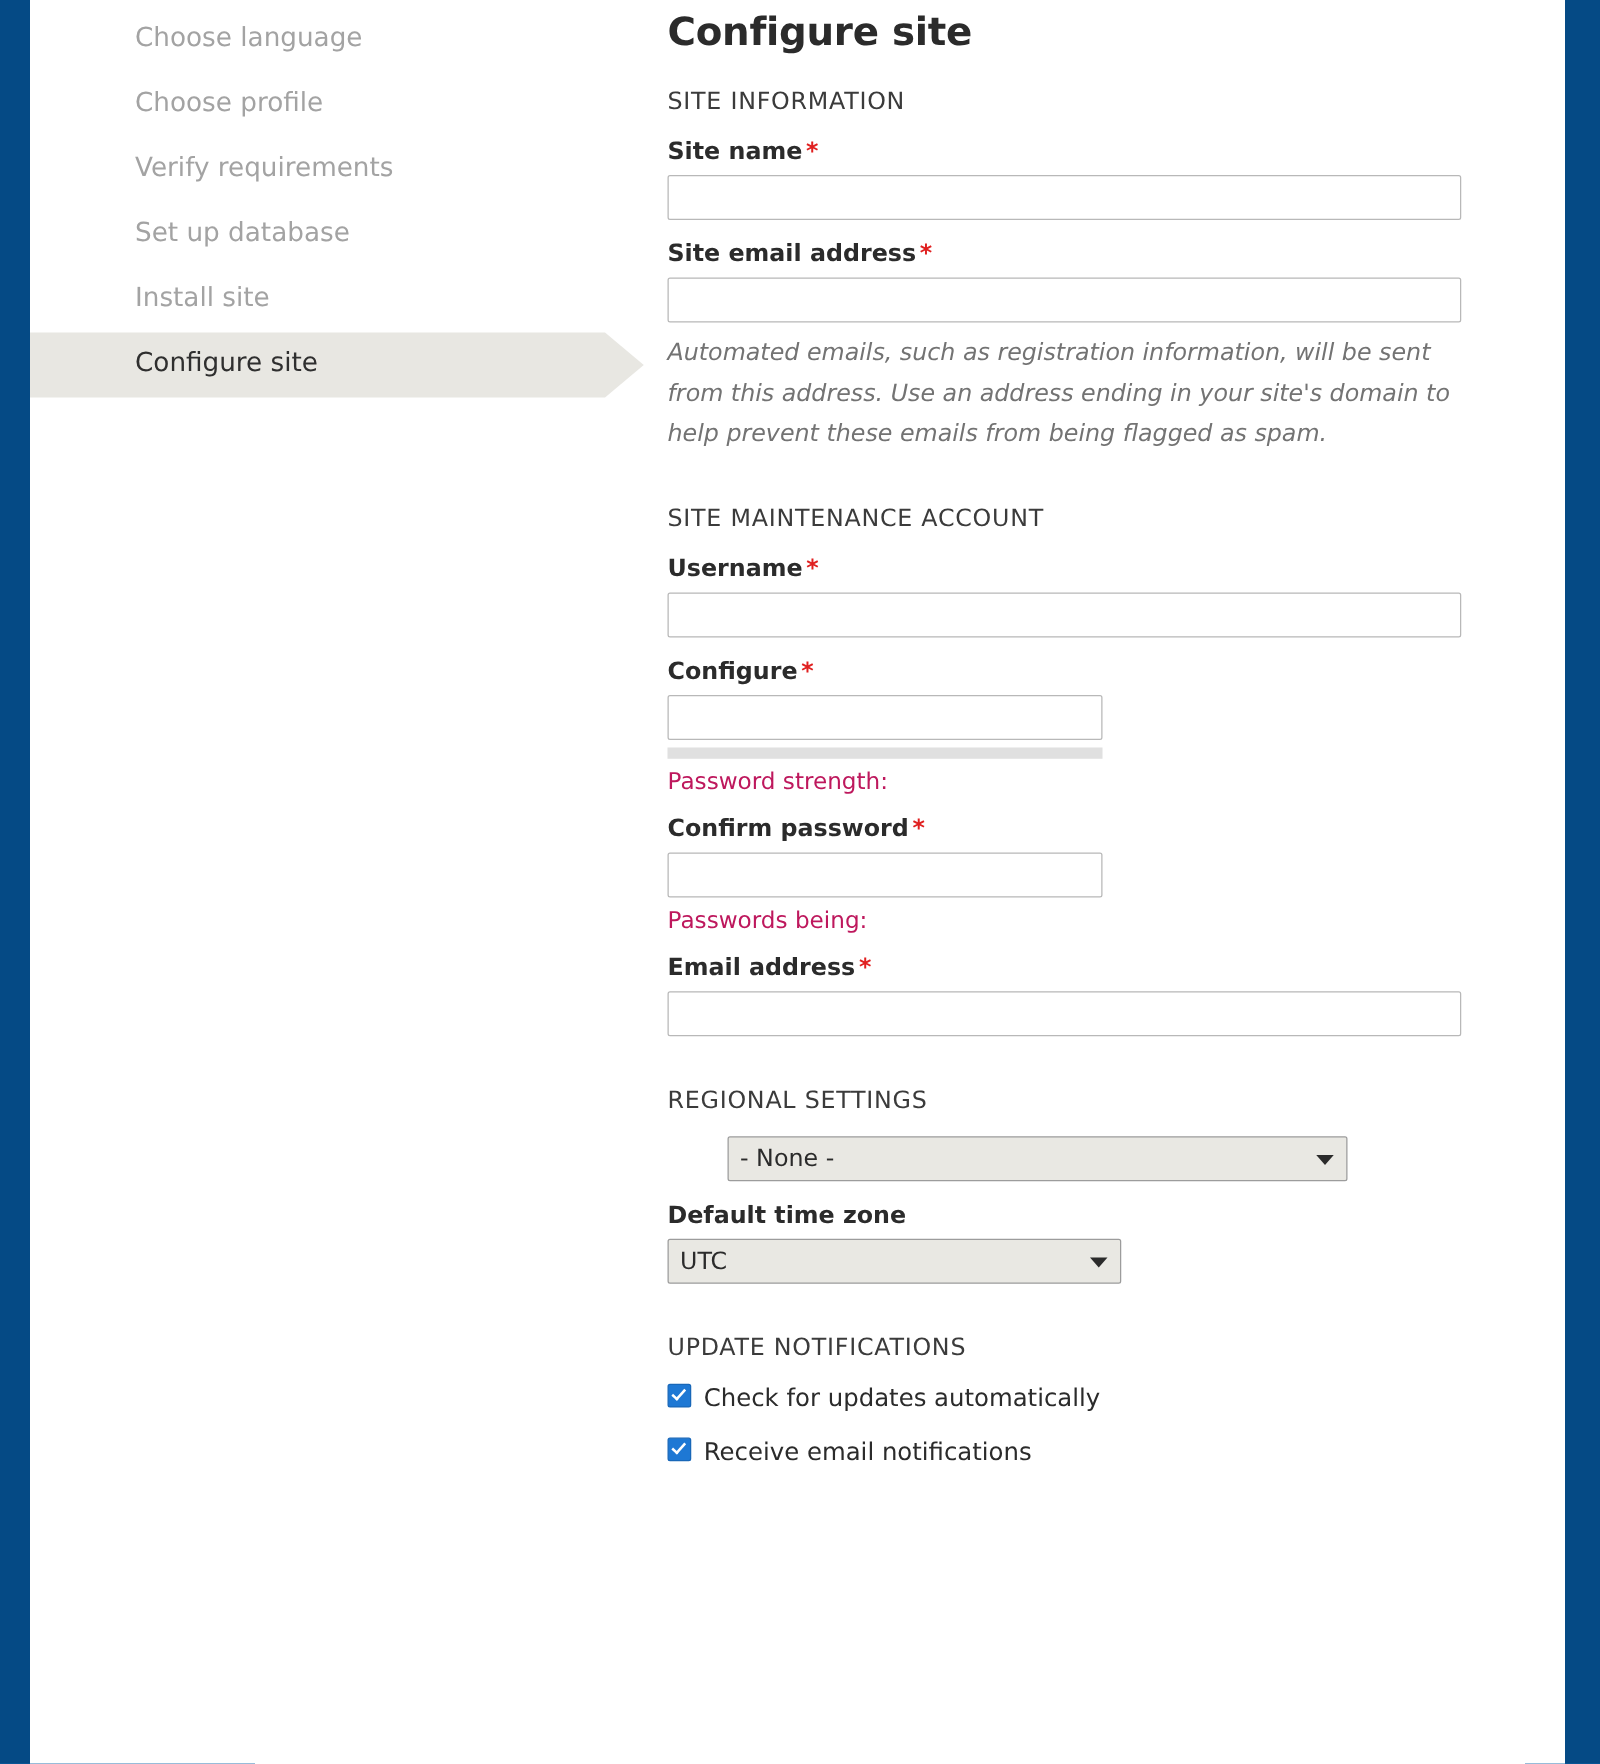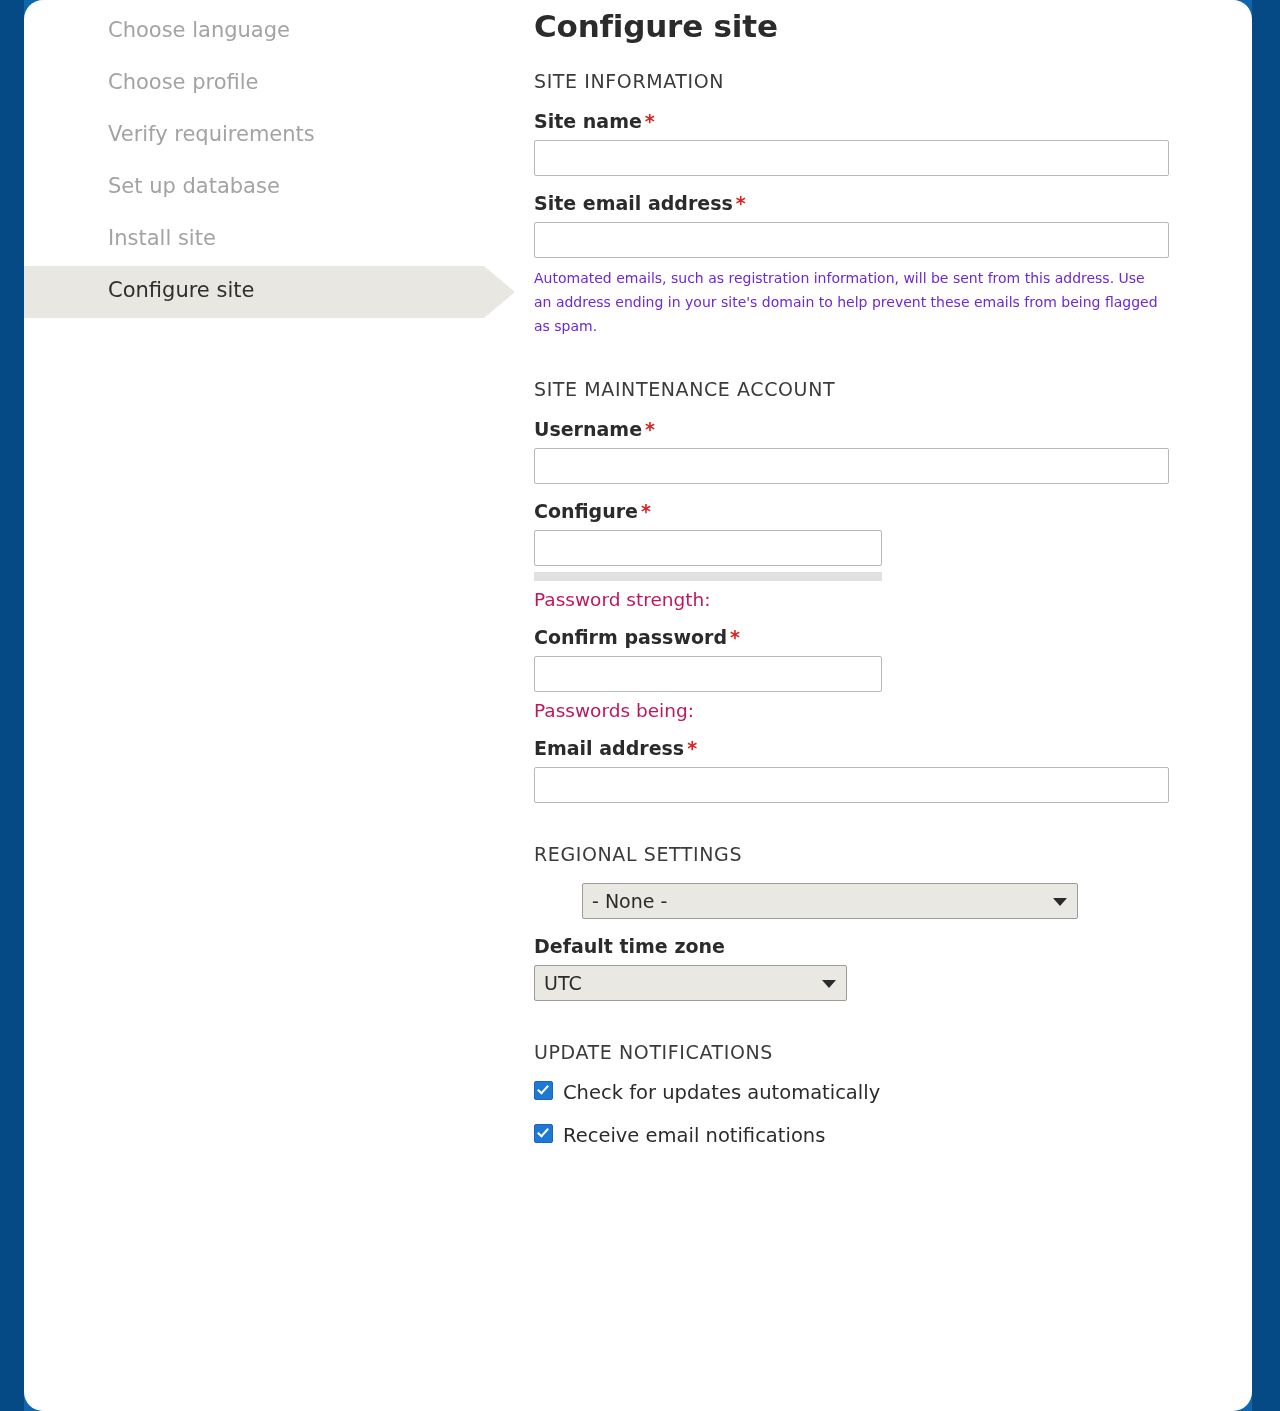--- a/index.html
+++ b/index.html
@@ -32,21 +32,20 @@
     right: 0; top: 0;
     width: 28px; height: 1411px;
     background: #054a85;
   }
   .white-panel {
     position: absolute;
     left: 24px; top: 0;
     width: 1228px;
     height: 1411px;
     background: #ffffff;
-    border-radius: 19px;
   }
   .inner {
     position: relative;
     width: 1228px;
     height: 1411px;
   }
 
   
   .tasklist {
     position: absolute;
@@ -129,25 +128,26 @@
     background: #fff;
     font-size: 18px;
     padding: 0 8px;
     font-family: "DejaVu Sans", sans-serif;
     color: #333;
   }
   input.short {
     width: 348px;
   }
   .desc {
-    font-size: 14px;
+    font-size: 19px;
     line-height: 1.72;
-    color: #6d28d9;
+    color: #737373;
     margin-top: 8px;
     max-width: 630px;
+    font-style: italic;
   }
   .strength-bar {
     width: 348px;
     height: 9px;
     background: #e0e0e0;
     margin-top: 6px;
   }
   .hint-line {
     font-size: 18.5px;
     color: #be185d;
@@ -175,21 +175,21 @@
     right: 11px;
     top: 50%;
     margin-top: -3px;
     width: 0; height: 0;
     border-left: 7px solid transparent;
     border-right: 7px solid transparent;
     border-top: 8px solid #2b2b2b;
     pointer-events: none;
   }
   .country-select { width: 496px; margin-left: 48px; }
-  .tz-select { width: 313px; }
+  .tz-select { width: 363px; }
 
   .checkbox-row {
     display: flex;
     align-items: flex-start;
     margin-bottom: 20px;
   }
   .cbox {
     width: 17px;
     height: 17px;
     border-radius: 2px;

